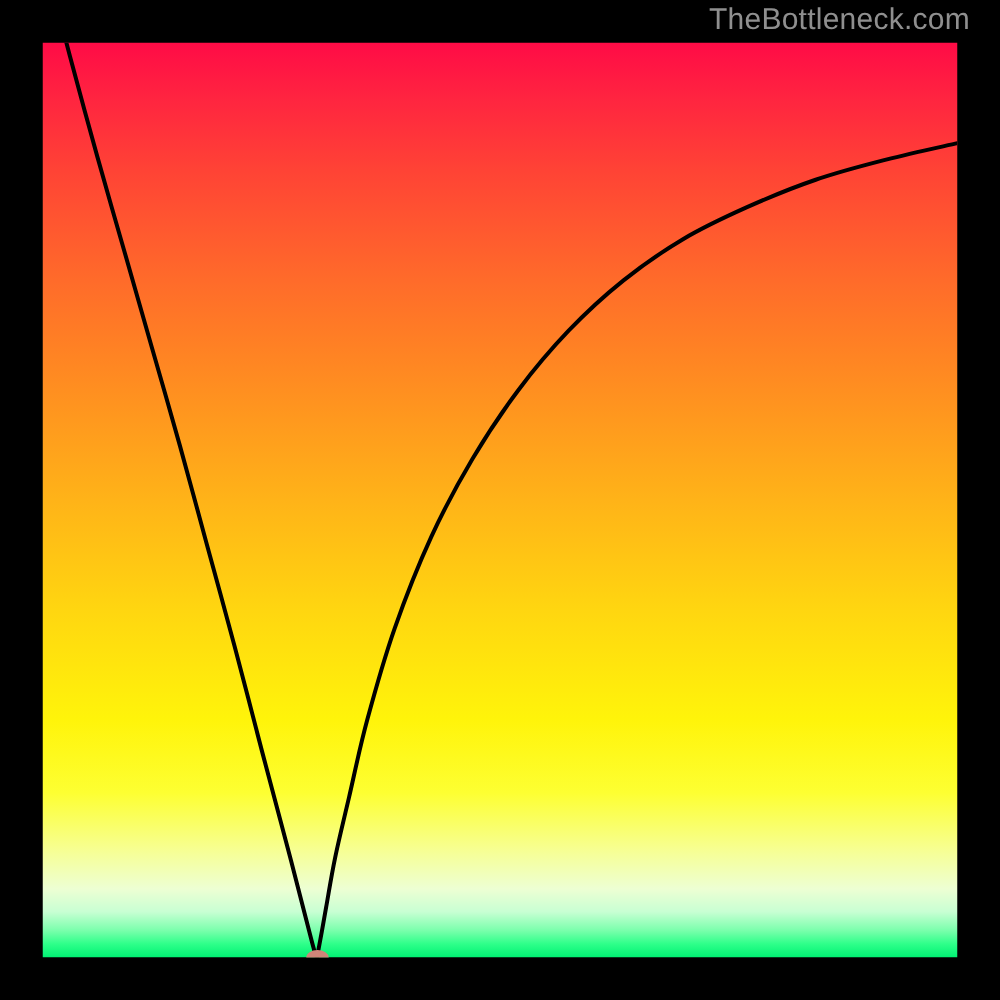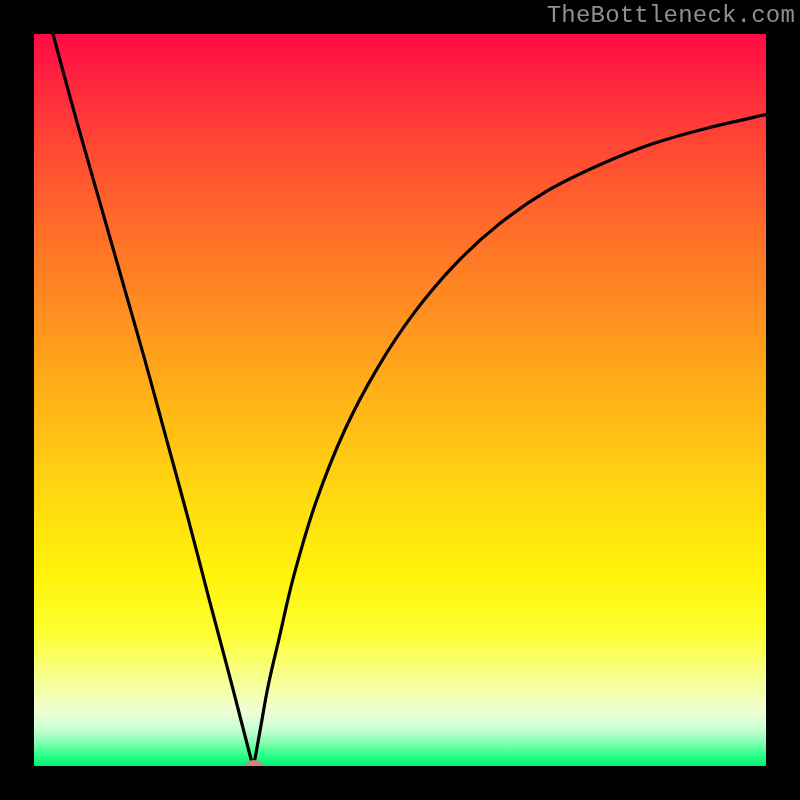--- a/index.html
+++ b/index.html
@@ -56,22 +56,22 @@
     position: absolute;
     width: 18px;
     height: 12px;
     border-radius: 50%;
     background: #cf8579;
     transform: translate(-50%, -50%);
   }
   .watermark {
     position: absolute;
     top: 2px;
-    right: 5px;
-    font-family: Liberation Mono, monospace;
+    right: 24px;
+    font-family: Liberation Sans, sans-serif;
     font-size: 24px;
     font-weight: 500;
     color: #8f8f8f;
     letter-spacing: 0.2px;
     user-select: none;
   }
 </style>
 </head>
 <body>
 

